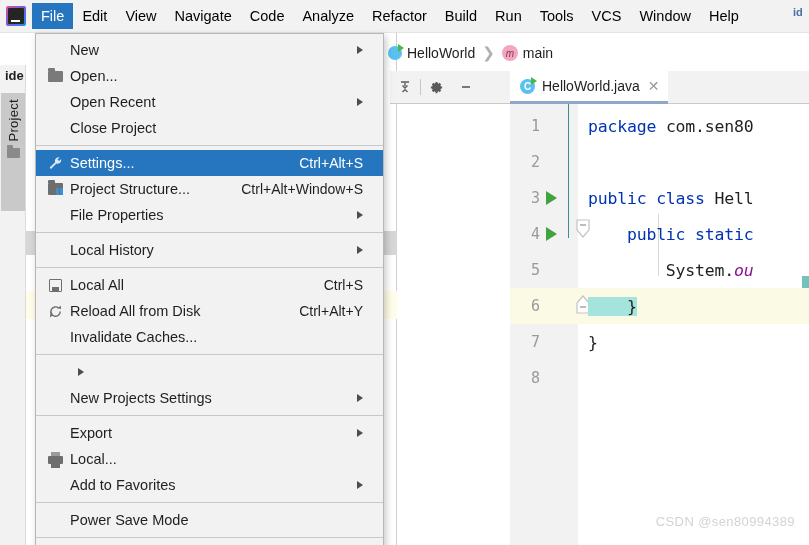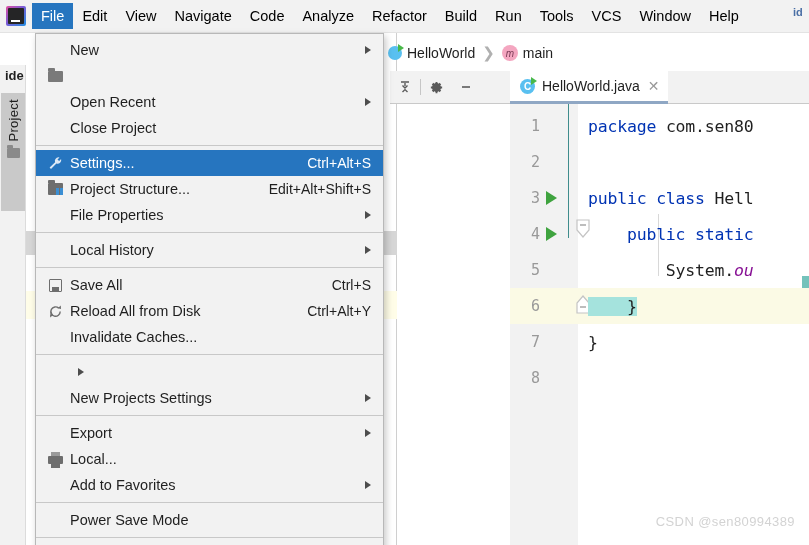--- a/index.html
+++ b/index.html
@@ -191,21 +191,21 @@
 
   
   .dropdown {
     position: absolute; top: 33px; left: 35px; width: 349px;
     background: #f2f2f2; border: 1px solid #b8b8b8;
     box-shadow: 2px 3px 7px rgba(0,0,0,0.22);
     padding: 3px 0; z-index: 50;
   }
   .mrow {
     position: relative; height: 26px; display: flex; align-items: center;
-    padding-left: 8px; padding-right: 12px; font-size: 14.5px; color: #1f1f1f;
+    padding-left: 8px; padding-right: 20px; font-size: 14.5px; color: #1f1f1f;
     cursor: default;
   }
   .mrow.sel { background: #2675bf; color: #ffffff; }
   .mrow .mico {
     width: 22px; height: 18px; flex: none; display: flex;
     align-items: center; justify-content: center; margin-right: 4px;
   }
   .mrow .mlabel { flex: 1; white-space: nowrap; }
   .mrow .mkey { font-size: 14px; color: #1f1f1f; white-space: nowrap; }
   .mrow.sel .mkey { color: #ffffff; text-align: right; }
@@ -393,20 +393,21 @@
     <div id="menu-groups">
         <div class="mrow">
           <span class="spacer-ico"></span>
           <span class="mlabel">New</span>
           <span class="arrow-r"></span>
         </div>
         <div class="mrow">
           <span class="mico">
             <span class="ic-folder"></span>
           </span>
+          <span class="mlabel">Open...</span>
         </div>
         <div class="mrow">
           <span class="spacer-ico"></span>
           <span class="mlabel">Open Recent</span>
           <span class="arrow-r"></span>
         </div>
         <div class="mrow">
           <span class="spacer-ico"></span>
           <span class="mlabel">Close Project</span>
         </div>
@@ -418,39 +419,39 @@
             </svg>
           </span>
           <span class="mlabel">Settings...</span>
           <span class="mkey">Ctrl+Alt+S</span>
         </div>
         <div class="mrow">
           <span class="mico">
             <span class="ic-struct"></span>
           </span>
           <span class="mlabel">Project Structure...</span>
-          <span class="mkey">Edit+Alt+Shift+S</span>
+          <span class="mkey">Ctrl+Alt+Window+S</span>
         </div>
         <div class="mrow">
           <span class="spacer-ico"></span>
           <span class="mlabel">File Properties</span>
           <span class="arrow-r"></span>
         </div>
         <div class="msep"></div>
         <div class="mrow">
           <span class="spacer-ico"></span>
           <span class="mlabel">Local History</span>
           <span class="arrow-r"></span>
         </div>
         <div class="msep"></div>
         <div class="mrow">
           <span class="mico">
             <span class="ic-save"></span>
           </span>
-          <span class="mlabel">Save All</span>
+          <span class="mlabel">Local All</span>
           <span class="mkey">Ctrl+S</span>
         </div>
         <div class="mrow">
           <span class="mico">
             <svg width="15" height="15" viewBox="0 0 16 16">
               <path fill="none" stroke="#6e6e6e" stroke-width="1.5" d="M13 8a5 5 0 11-1.6-3.6"></path>
               <path fill="#6e6e6e" d="M13.6 1.6l.3 3.6-3.5-.7z"></path>
               <path fill="none" stroke="#6e6e6e" stroke-width="1.5" d="M3 8a5 5 0 001.6 3.6"></path>
               <path fill="#6e6e6e" d="M2.4 14.4l-.3-3.6 3.5.7z"></path>
             </svg>

